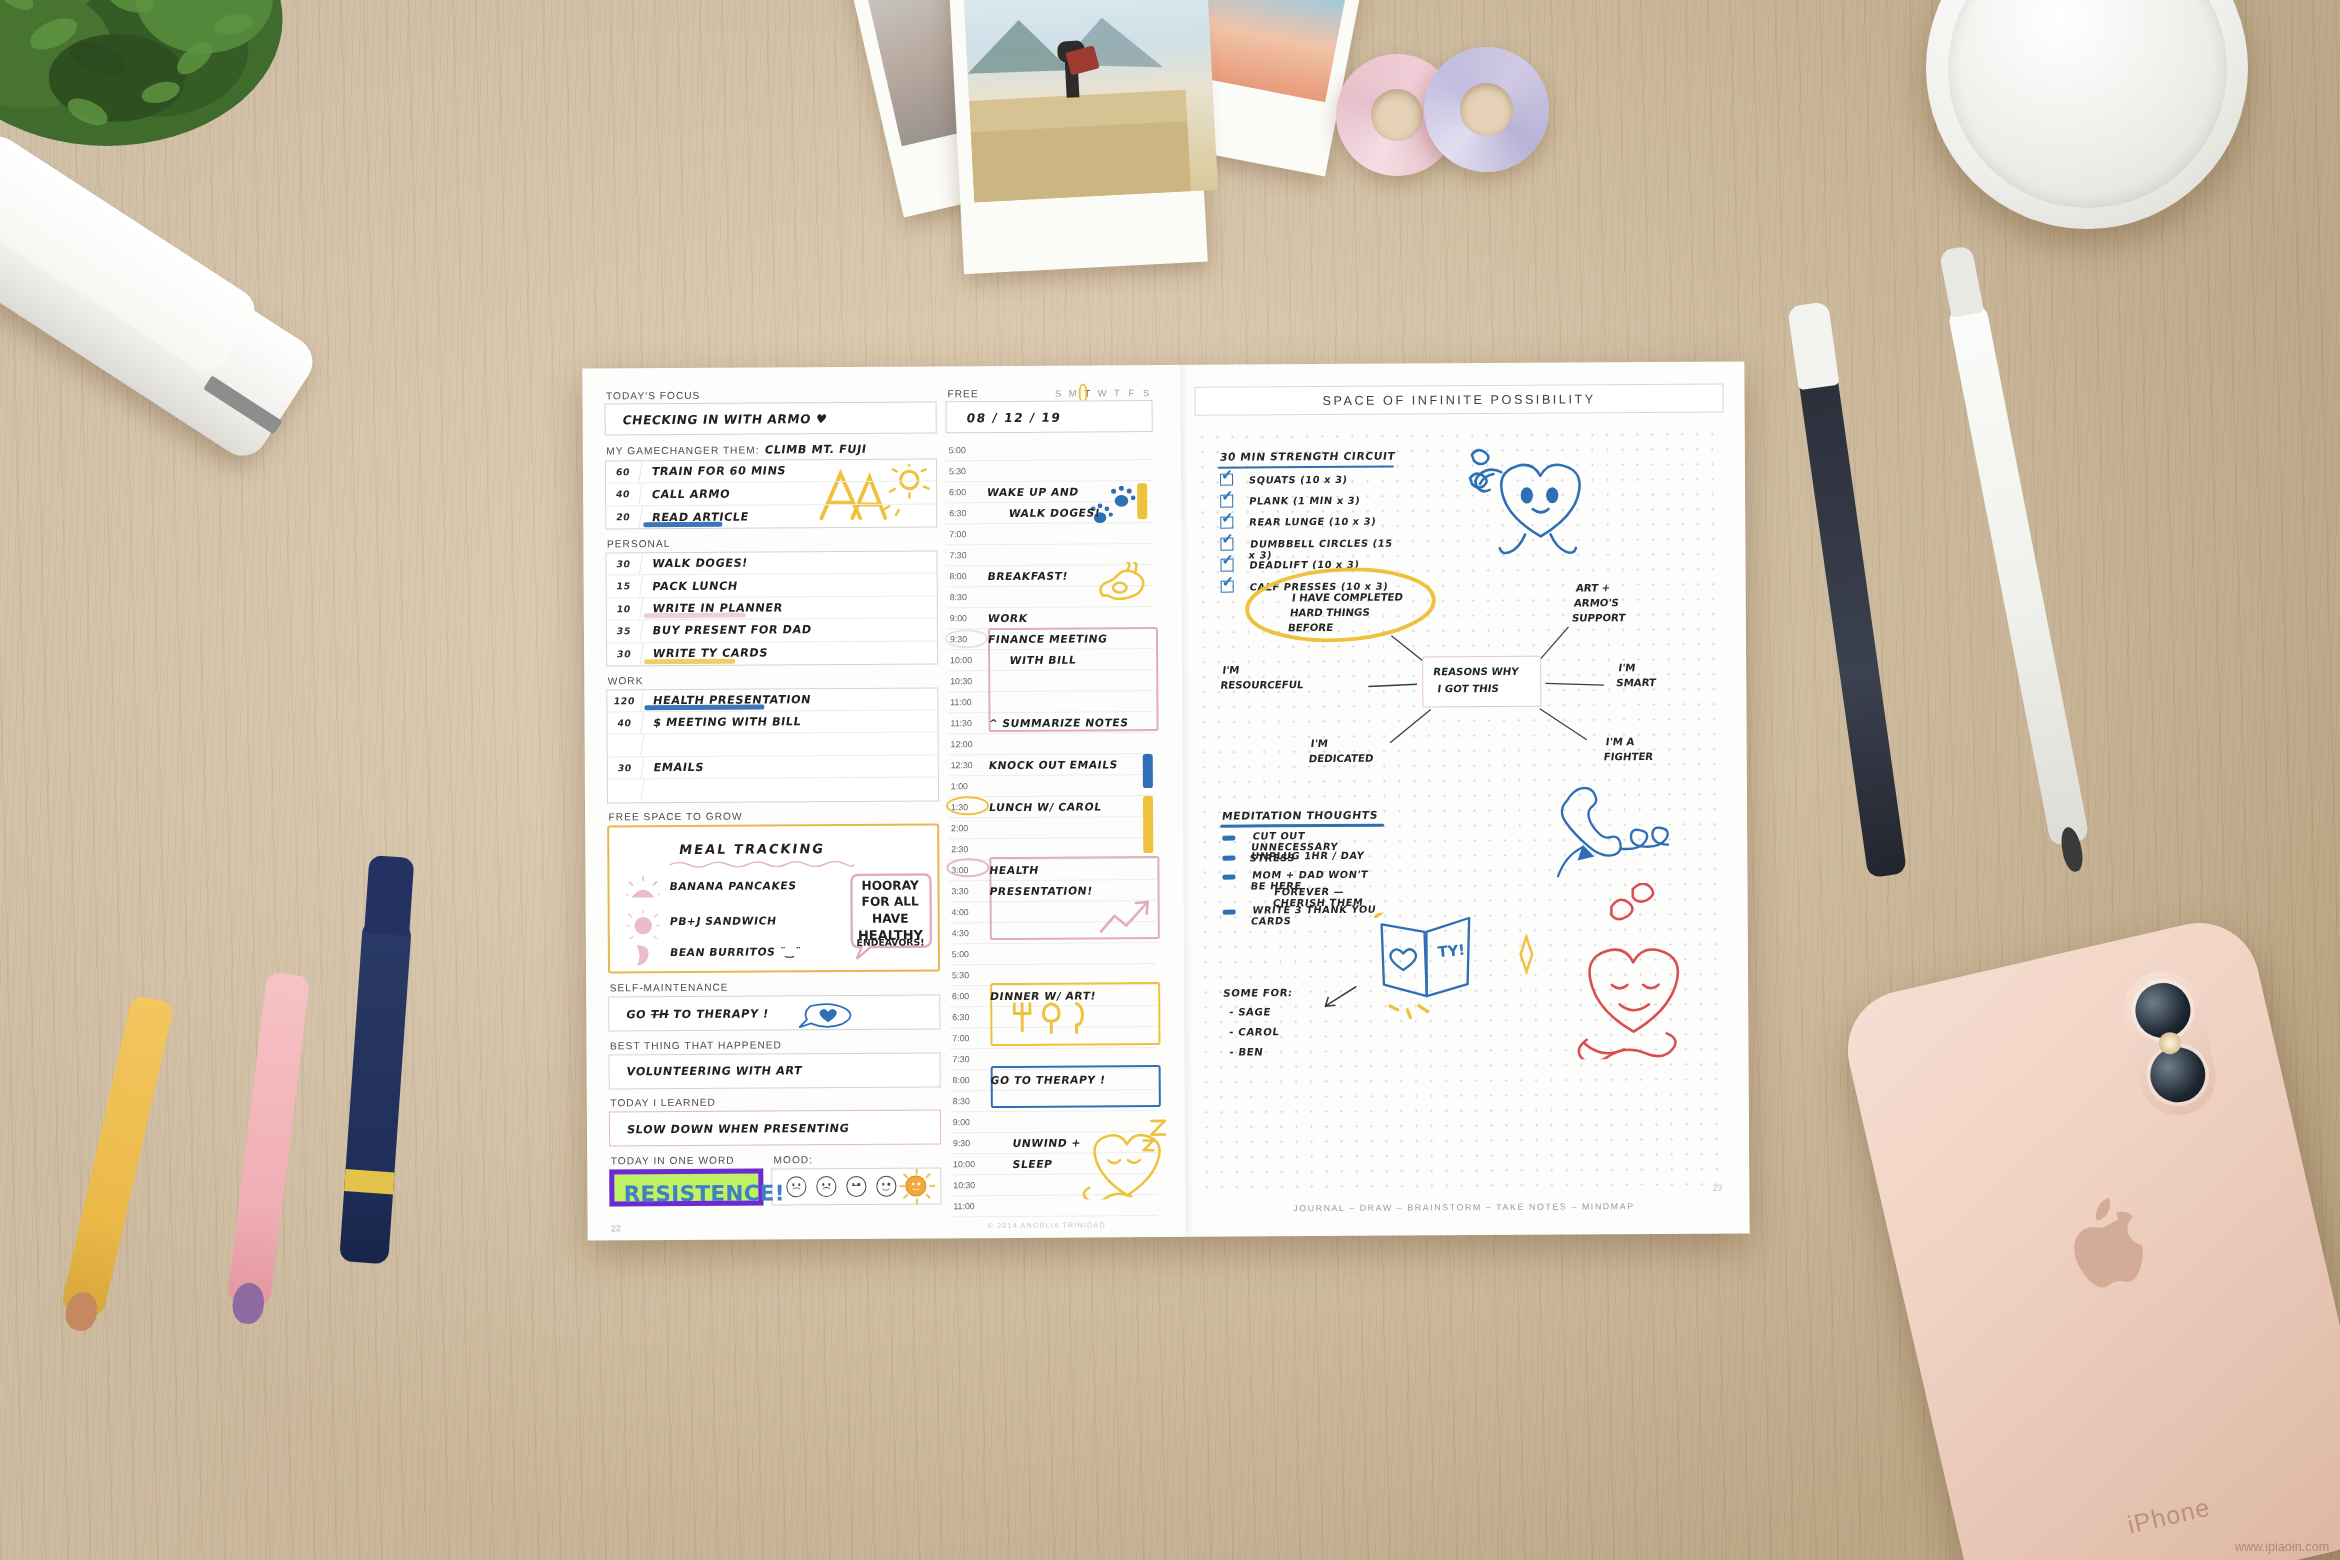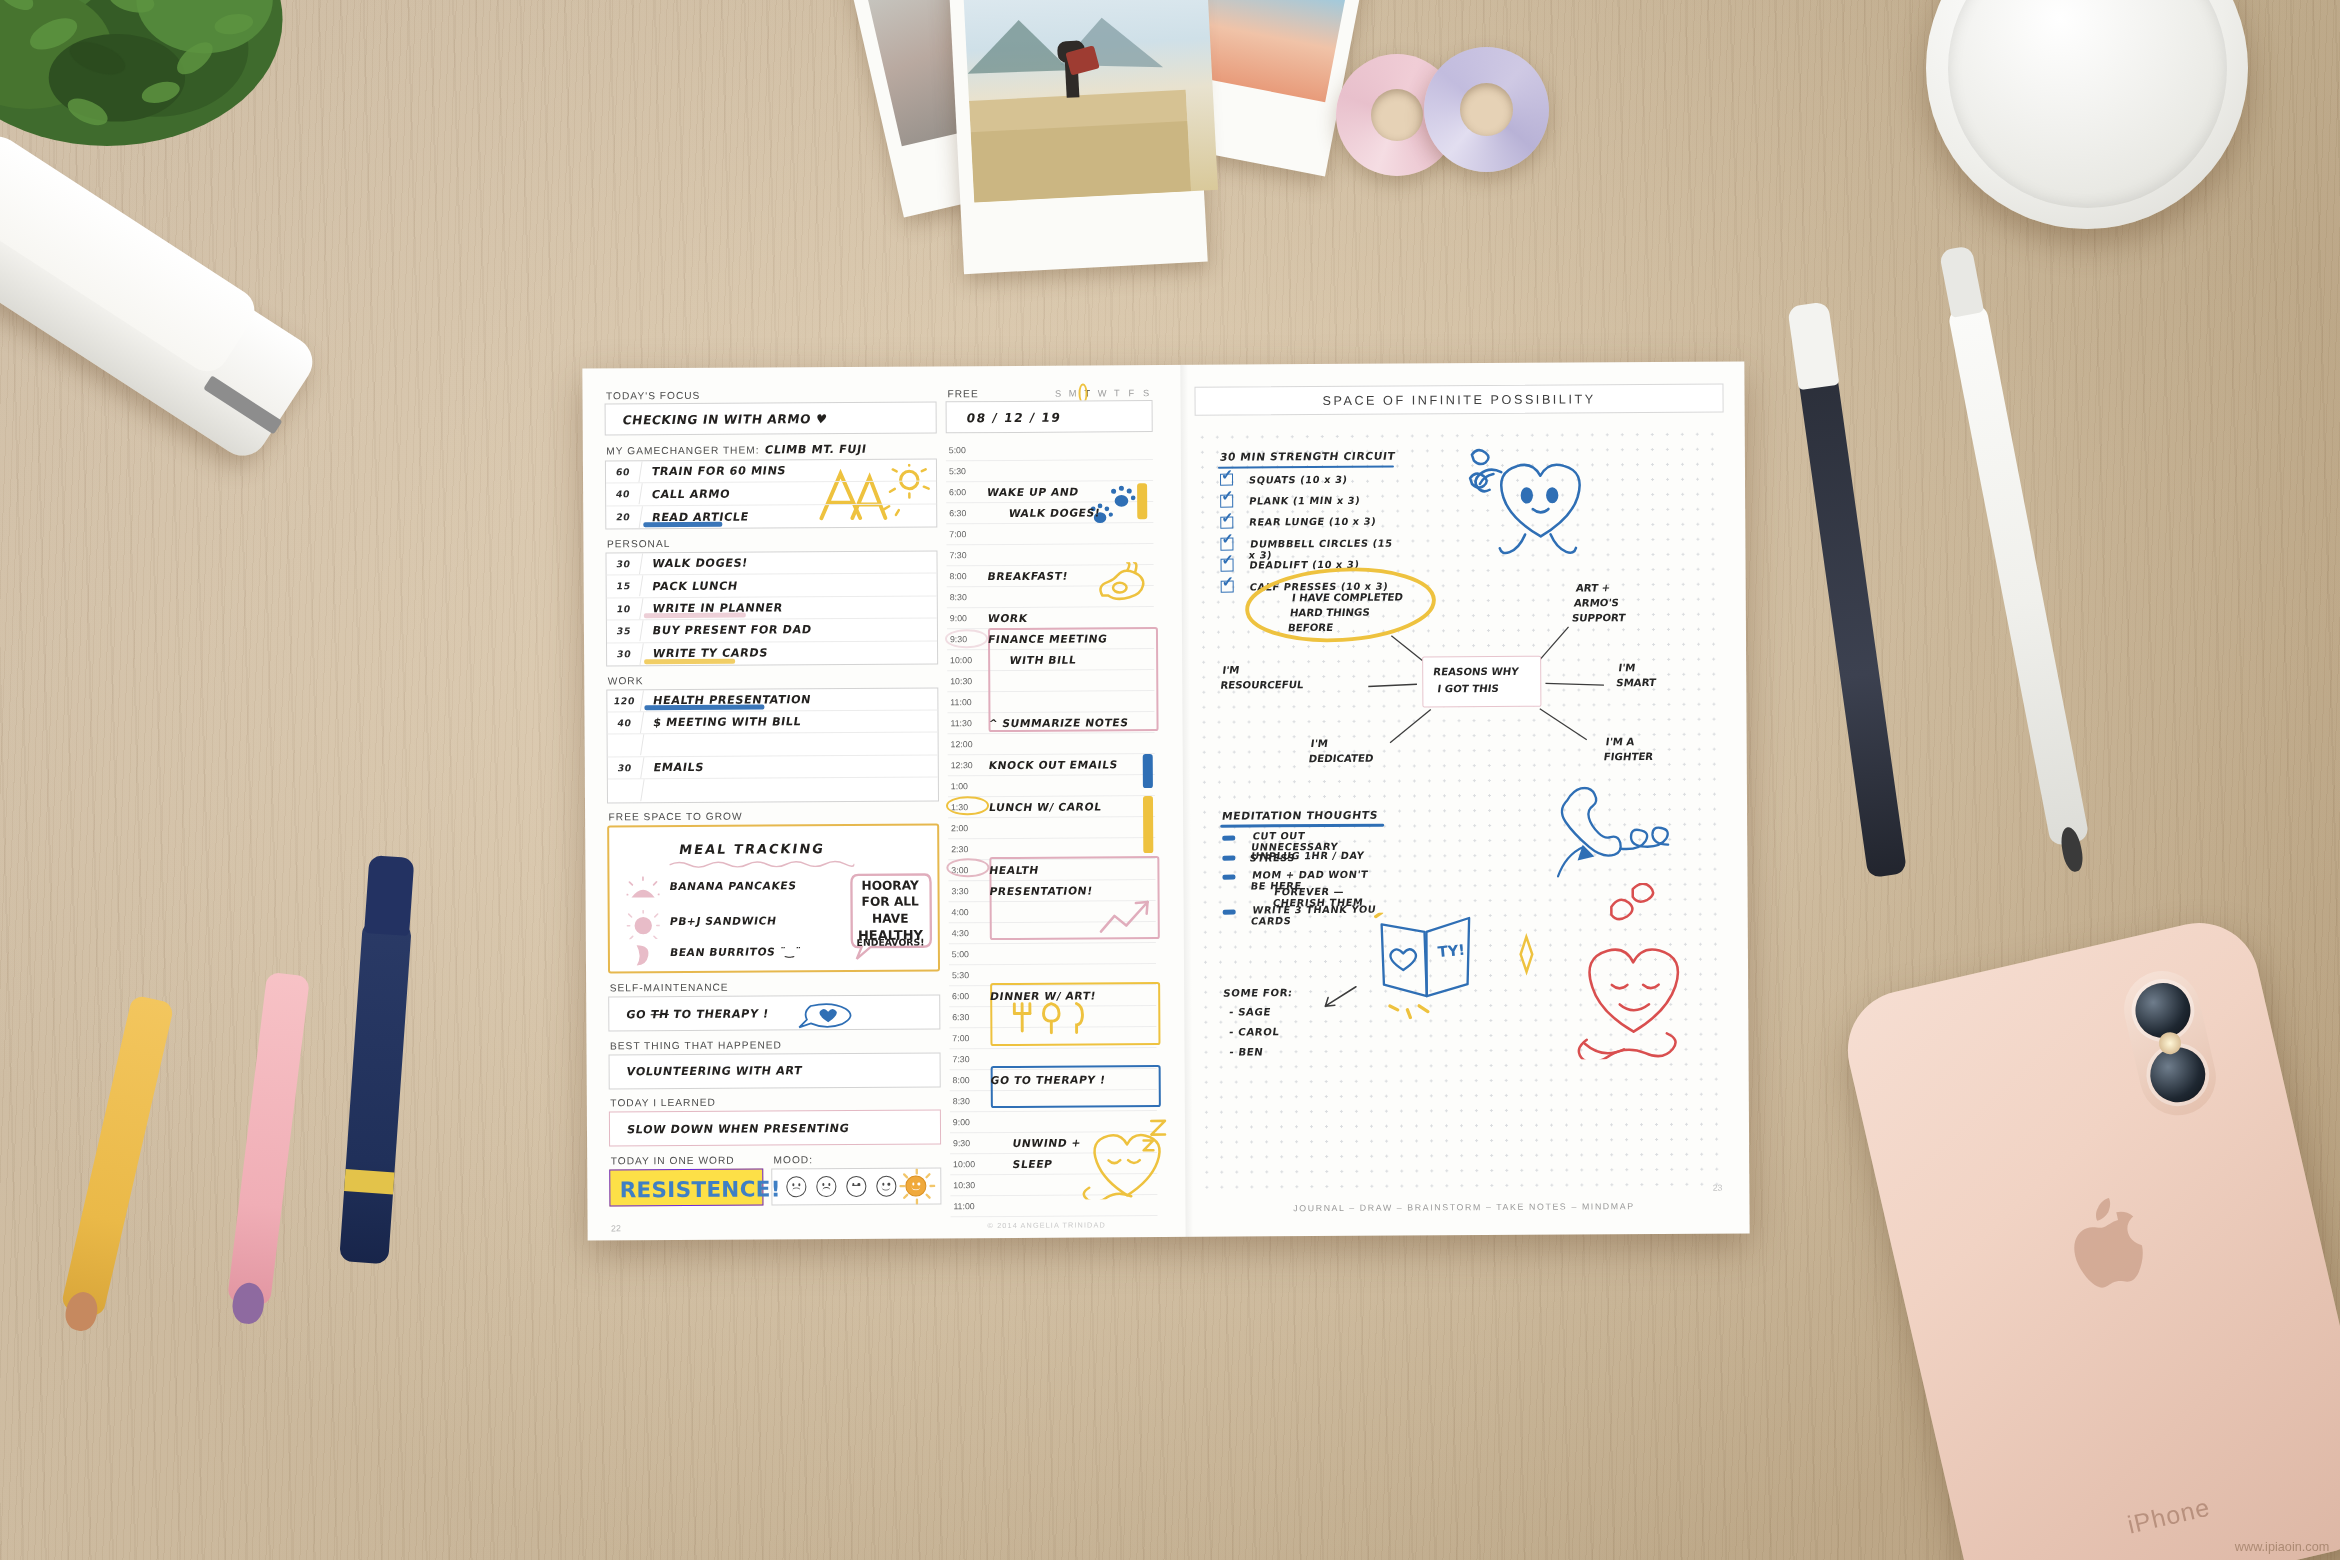--- a/index.html
+++ b/index.html
@@ -137,21 +137,21 @@
   #speech .sp-txt{ position:absolute; left:0; top:0; width:84px; text-align:center;
                    font-size:11.7px; color:#23211f; font-family:"DejaVu Sans",sans-serif; font-weight:700; }
 
   .line-box{ border:1px solid #d3d3d3; background:#fff; height:35px; position:relative; }
   .line-box .txt{ position:absolute; left:17.6px; top:10.7px; font-size:11.2px; }
 
   #learned-box{ border:1.5px solid #e3b8c3; }
 
   #bottomrow{ display:flex; gap:8.8px; }
   #oneword{ width:154px; }
-  #oneword .wbox{ border:1px solid #6d28d9; background:#fde047; height:37px; position:relative; }
+  #oneword .wbox{ border:5px solid #6d28d9; background:#bef264; height:37px; position:relative; }
   #oneword .wtxt{ position:absolute; left:9.8px; top:6.8px; font-size:21.5px; color:#3f7fc4;
                   font-family:"DejaVu Sans",sans-serif; font-weight:700; letter-spacing:0.3px; }
   #mood{ flex:1; }
   #mood .mbox{ border:1px solid #d3d3d3; background:#fff; height:37px;
                display:flex; align-items:center; justify-content:space-around; padding:0 8.8px; }
   .face{ width:20.5px; height:20.5px; border-radius:50%; border:1.6px solid #4a4a4a; position:relative; }
   .face.filled{ background:#f0a93b; border-color:#d98f22; }
   .face .eye{ position:absolute; width:2.3px; height:3.1px; border-radius:50%; background:#4a4a4a; top:5.9px; }
   .face .eye.l{ left:5.4px; } .face .eye.r{ right:5.4px; }
   .face.filled .eye{ background:#fff; }

